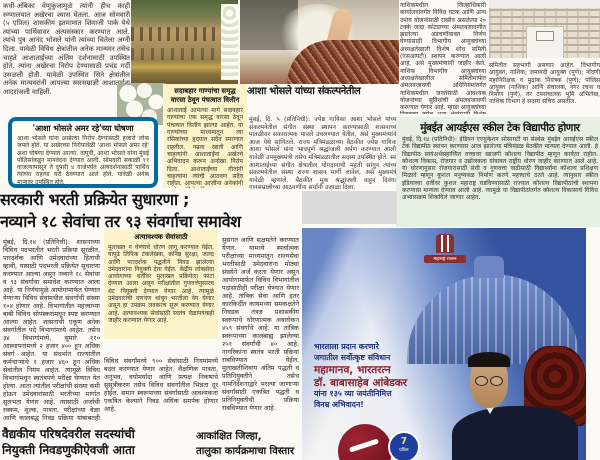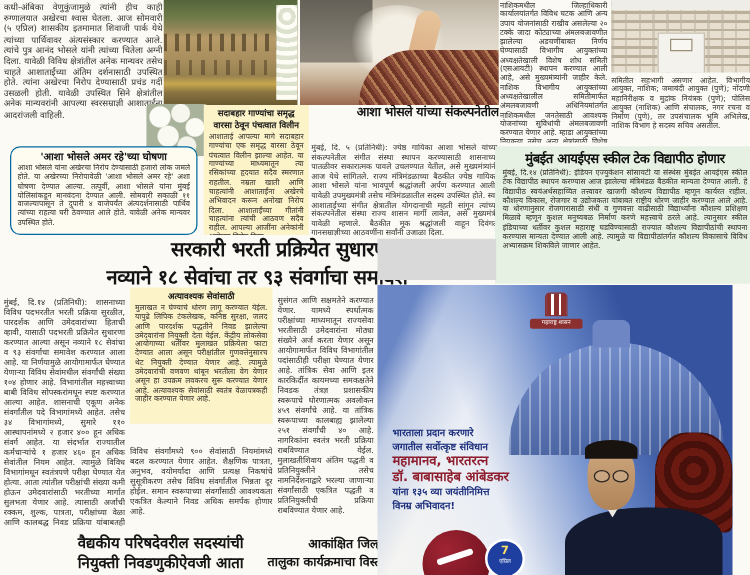--- a/index.html
+++ b/index.html
@@ -1,21 +1,21 @@
 <!DOCTYPE html>
 <html><head>
 <meta charset="utf-8">
 <style>
   html,body{margin:0;padding:0;background:#e9e7e0;}
   .page{position:relative;width:600px;height:460px;background:#fbfaf4;overflow:hidden;
         font-family:"DejaVu Sans","Liberation Sans",sans-serif;color:#2e2a26;}
   .abs{position:absolute;}
   .bt{position:absolute;font-size:6.4px;line-height:8px;text-align:justify;overflow:hidden;color:#33302b;}
   .bt-sm{font-size:6px;line-height:7.3px;}
-  .hd{position:absolute;font-weight:700;color:#141414;text-align:right;overflow:hidden;}
+  .hd{position:absolute;font-weight:700;color:#141414;text-align:left;overflow:hidden;}
   .photo{position:absolute;overflow:hidden;}
   
   .photo-a{left:131px;top:0;width:107px;height:84px;
     background:
       linear-gradient(180deg,#55663c 0,#6e7a48 16%,#8d8557 26%,#b79b68 36%,#a88e5d 58%,#97814f 72%,#c7a74f 80%,#8a7340 88%,#6b5a32 100%);}
   .pa-heads{position:absolute;left:0;top:27px;width:100%;height:14px;
     background:repeating-linear-gradient(90deg,rgba(52,38,20,.55) 0 3px,transparent 3px 9px);}
   .pa-heads2{position:absolute;left:0;top:48px;width:100%;height:12px;
     background:repeating-linear-gradient(90deg,rgba(52,38,20,.4) 0 3px,transparent 3px 10px);}
   .pa-flowerwall{position:absolute;right:0;top:4px;width:17px;height:76px;
@@ -44,21 +44,21 @@
     background:
       radial-gradient(circle at 22% 25%,#fcfcf6 0 8px,transparent 9px),
       radial-gradient(circle at 55% 18%,#f6f6ee 0 7px,transparent 8px),
       radial-gradient(circle at 78% 45%,#fbfbf3 0 7px,transparent 8px),
       radial-gradient(circle at 35% 62%,#f9f9f1 0 8px,transparent 9px),
       radial-gradient(circle at 65% 80%,#f3f3ea 0 7px,transparent 8px),
       #a9b39c;
     border-radius:4px;}
   
   .slogan-box{left:8px;top:117px;width:150px;height:71px;background:#fefcf1;
-    border:1px solid #0369a1;border-radius:8px;padding:2px 5px;box-sizing:border-box;}
+    border:4px solid #0369a1;border-radius:8px;padding:2px 5px;box-sizing:border-box;}
   .slogan-title{font-size:8px;font-weight:700;text-align:center;color:#141414;line-height:11px;}
   .ybox{position:absolute;background:#fdf3c9;box-sizing:border-box;padding:3px 4px;overflow:hidden;}
   .ybox1{left:163px;top:84px;width:84px;height:104px;}
   .ybox1 .ytitle{font-size:6.8px;font-weight:700;text-align:center;line-height:8.6px;color:#141414;}
   .ybox2{left:104px;top:230px;width:114px;height:109px;}
   .ybox2 .ytitle{font-size:6.8px;font-weight:700;text-align:center;line-height:9px;color:#141414;}
   .greenbox{left:396px;top:117px;width:208px;height:110px;background:#e7f1e3;
     box-sizing:border-box;padding:3px 6px;overflow:hidden;}
   .green-hd{font-size:10.5px;font-weight:700;text-align:center;color:#101010;line-height:14px;letter-spacing:-0.3px;}
   .asha-hd{left:247px;top:84px;width:152px;height:30px;font-size:10px;line-height:14px;letter-spacing:-0.3px;}

